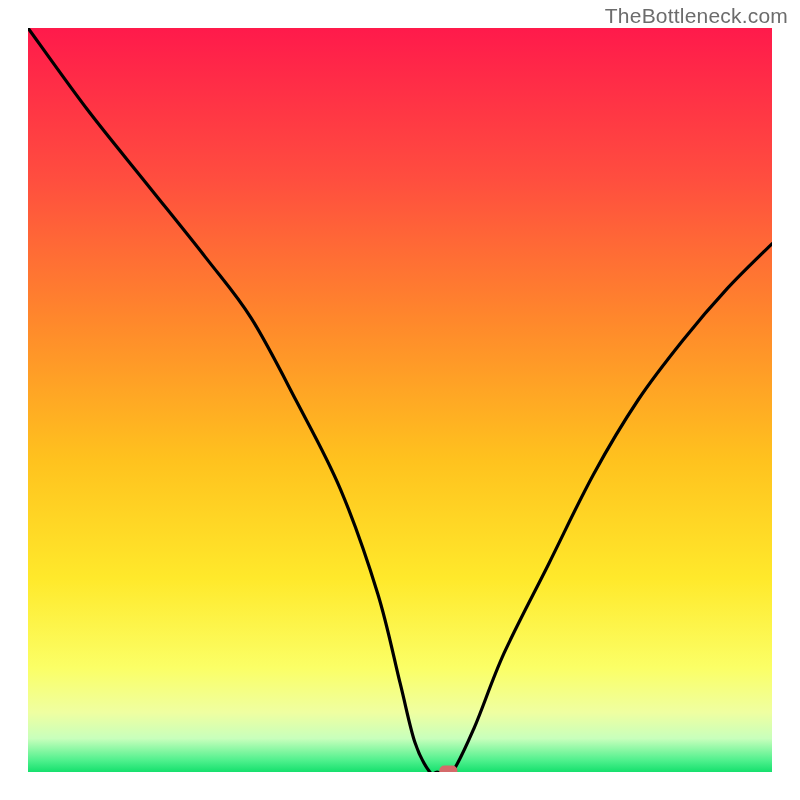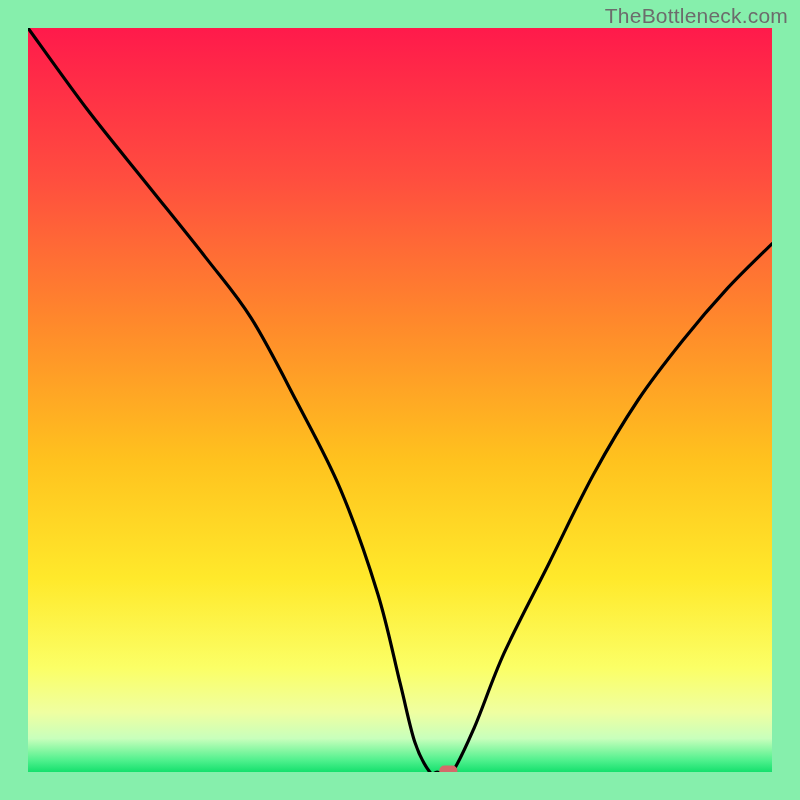--- a/index.html
+++ b/index.html
@@ -8,21 +8,21 @@
     width: 800px;
     height: 800px;
     background: #000;
     overflow: hidden;
     font-family: Arial, Helvetica, sans-serif;
   }
   .frame {
     position: relative;
     width: 800px;
     height: 800px;
-    background: #86efac;
+    background: #ffffff;
   }
   .watermark {
     position: absolute;
     top: 4px;
     right: 12px;
     color: #6c6c6c;
     font-size: 21px;
     font-weight: 500;
     letter-spacing: 0.2px;
   }

